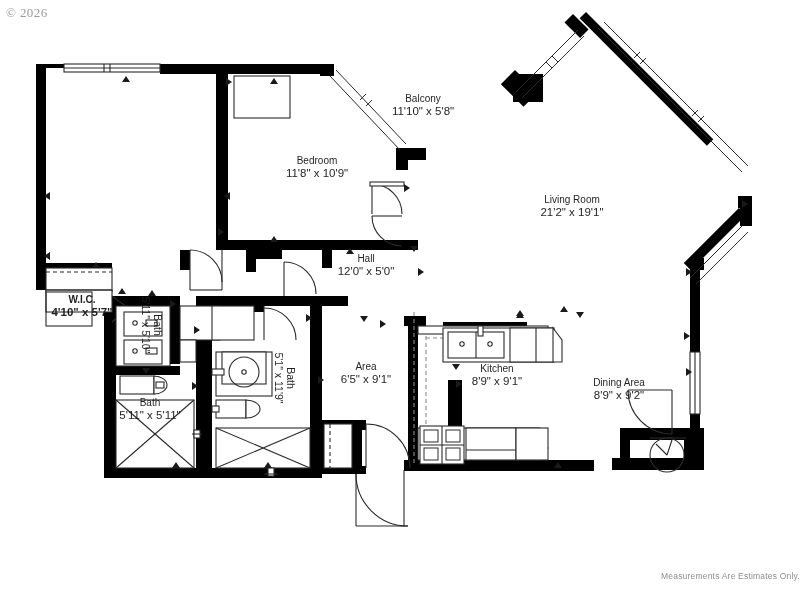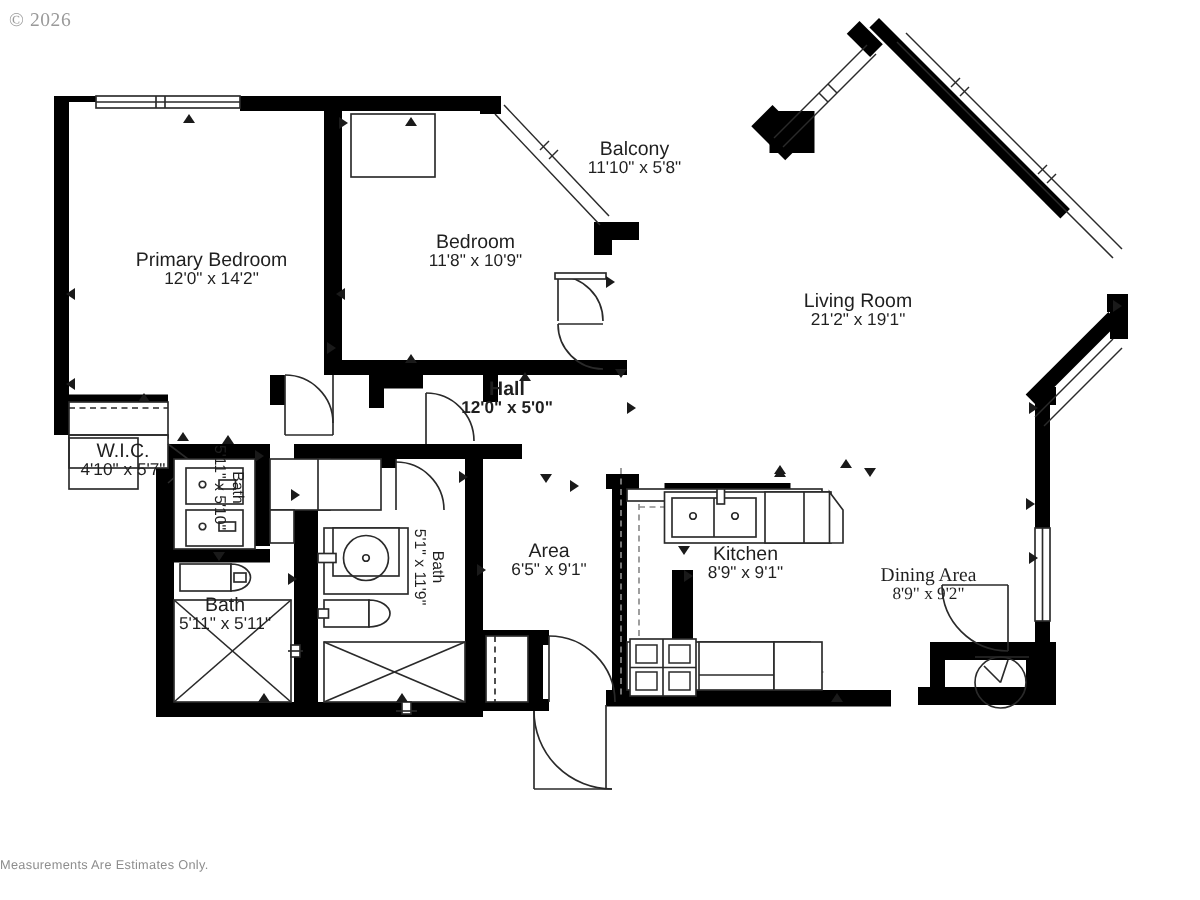--- a/index.html
+++ b/index.html
@@ -35,35 +35,35 @@
     font-size: 13px;
     color: #9a9a9a;
     letter-spacing: 0.4px;
     font-family: "Liberation Serif", serif;
   }
   .disclaimer {
     position: absolute;
     left: 0;
     top: 571px;
     width: 800px;
-    text-align: left;
+    text-align: right;
     font-size: 8.5px;
     color: #8d8d8d;
     letter-spacing: 0.2px;
   }
   .room-label {
     position: absolute;
     text-align: center;
     line-height: 1.18;
     white-space: nowrap;
     transform: translate(-50%, -50%);
   }
   .room-label .rname {
     display: block;
-    font-size: 13px;
+    font-size: 10px;
     color: #1f1f1f;
   }
   .room-label .rdim {
     display: block;
     font-size: 11.5px;
     color: #1f1f1f;
   }
   .room-label.rot-cw {
     transform: translate(-50%, -50%) rotate(90deg);
   }
@@ -351,46 +351,42 @@
       <polygon points="318,376 324,380 318,384"></polygon>
       <polygon points="364,322 368,316 360,316"></polygon>
       <polygon points="462,384 456,380 456,388"></polygon>
       <polygon points="456,370 452,364 460,364"></polygon>
       <polygon points="684,332 690,336 684,340"></polygon>
     </g>
   </svg>
 
   <div class="copyright">© 2026</div>
 
-  <div class="room-label" style="left:141px; top:180px;">
-    <span class="rname">Primary Bedroom</span>
-    <span class="rdim">12'0" x 14'2"</span>
-  </div>
 
   <div class="room-label" style="left:317px; top:168px;">
     <span class="rname">Bedroom</span>
     <span class="rdim">11'8" x 10'9"</span>
   </div>
 
   <div class="room-label" style="left:423px; top:106px;">
     <span class="rname">Balcony</span>
     <span class="rdim">11'10" x 5'8"</span>
   </div>
 
   <div class="room-label" style="left:572px; top:207px;text-align:center;">
     <span class="rname">Living Room</span>
     <span class="rdim">21'2" x 19'1"</span>
   </div>
 
-  <div class="room-label" style="left:338px; top:266px;font-weight:bold;">
+  <div class="room-label" style="left:366px; top:266px;">
     <span class="rname">Hall</span>
     <span class="rdim">12'0" x 5'0"</span>
   </div>
 
-  <div class="room-label" style="left:82px; top:307px;">
+  <div class="room-label" style="left:82px; top:307px;font-weight:bold;">
     <span class="rname">W.I.C.</span>
     <span class="rdim">4'10" x 5'7"</span>
   </div>
 
   <div class="room-label rot-cw small" style="left:152px; top:325px;">
     <span class="rname">Bath</span>
     <span class="rdim">5'11" x 5'10"</span>
   </div>
 
   <div class="room-label rot-cw small" style="left:285px; top:378px;">
@@ -406,20 +402,20 @@
   <div class="room-label" style="left:366px; top:374px;">
     <span class="rname">Area</span>
     <span class="rdim">6'5" x 9'1"</span>
   </div>
 
   <div class="room-label" style="left:497px; top:376px;">
     <span class="rname">Kitchen</span>
     <span class="rdim">8'9" x 9'1"</span>
   </div>
 
-  <div class="room-label" style="left:619px; top:390px;font-family:Liberation Serif, serif;">
+  <div class="room-label" style="left:619px; top:390px;">
     <span class="rname">Dining Area</span>
     <span class="rdim">8'9" x 9'2"</span>
   </div>
 
   <div class="disclaimer">Measurements Are Estimates Only.</div>
 
 </div>
 
 </body></html>

